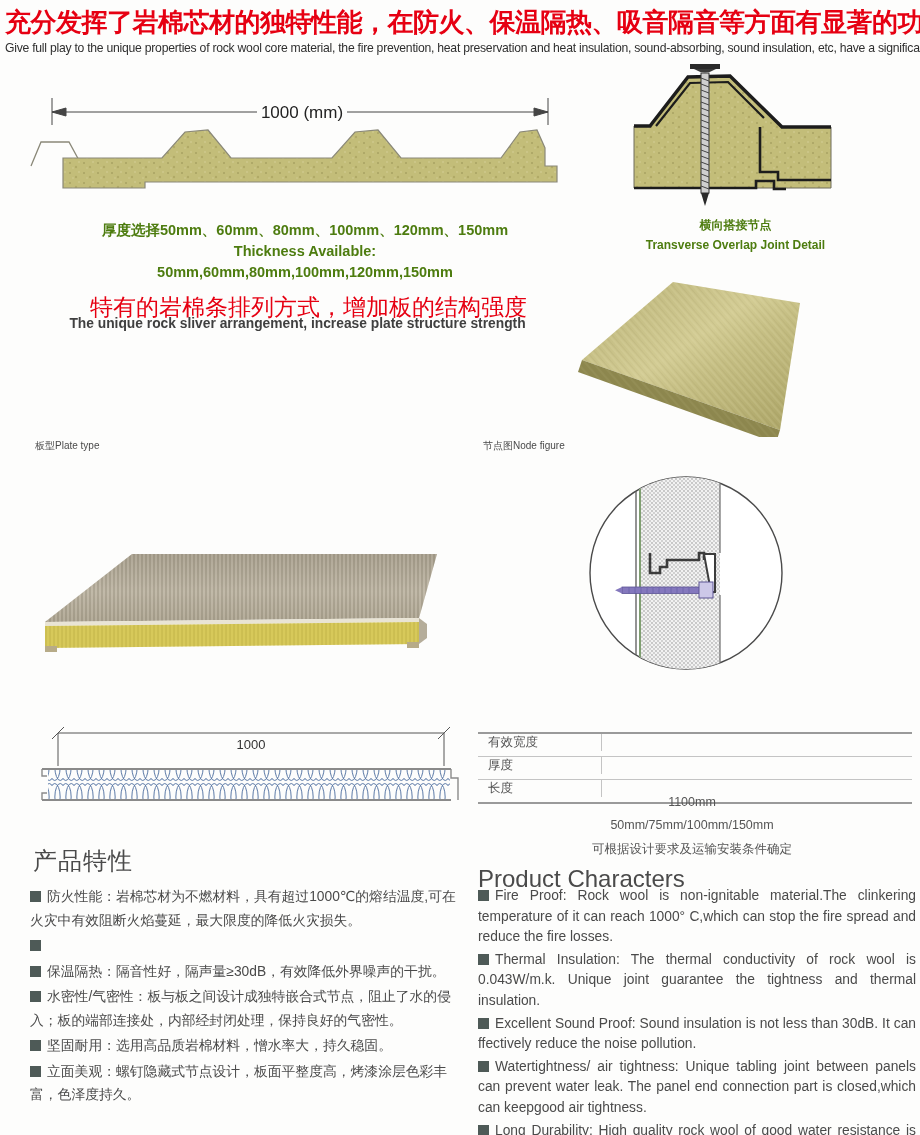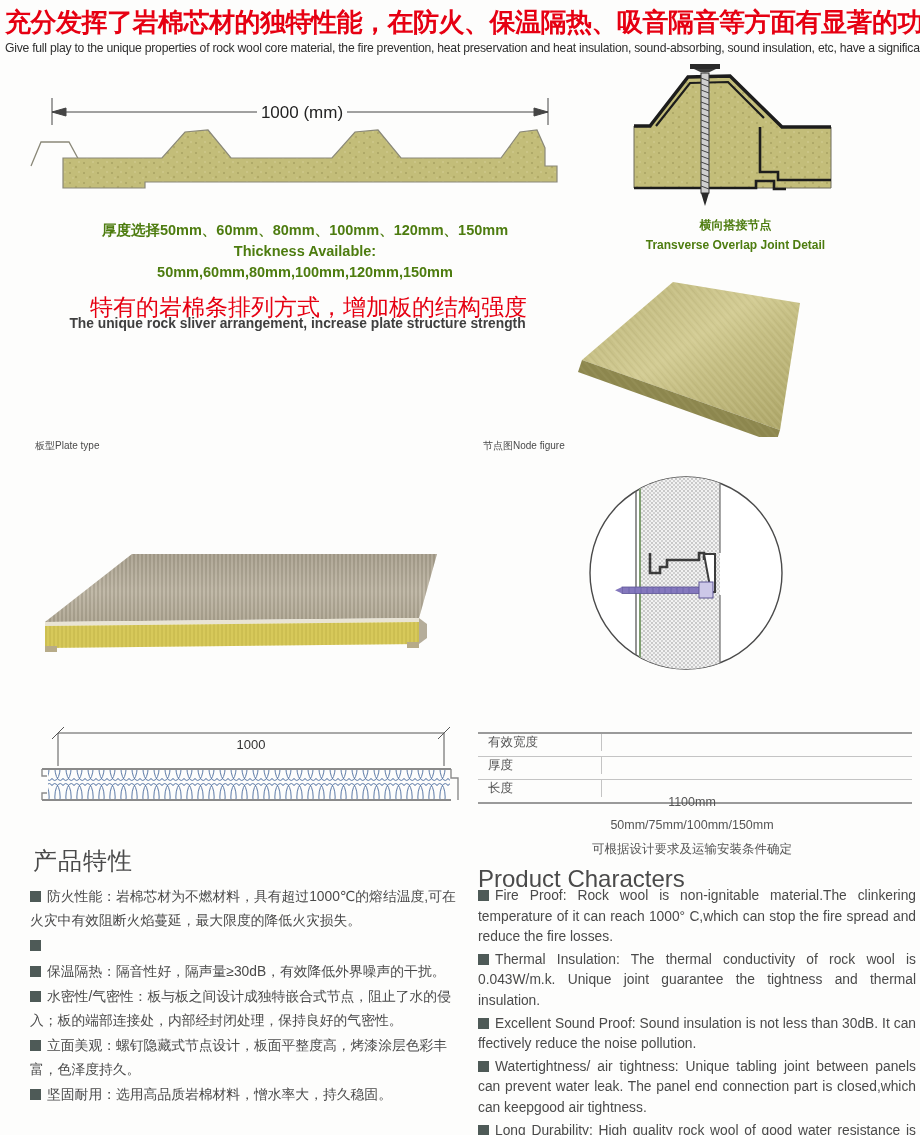--- a/index.html
+++ b/index.html
@@ -263,22 +263,22 @@
       <div class="spec-value">可根据设计要求及运输安装条件确定</div>
     </div>
   </div>
 
   <div class="abs feat-head" style="left:33px;top:845px;">产品特性</div>
   <div class="abs feat-col col-cn">
     <p><span class="sq"></span><span>防火性能：岩棉芯材为不燃材料，具有超过1000℃的熔结温度,可在火灾中有效阻断火焰蔓延，最大限度的降低火灾损失。</span></p>
     <p><span class="sq"></span></p>
     <p><span class="sq"></span><span>保温隔热：隔音性好，隔声量≥30dB，有效降低外界噪声的干扰。</span></p>
     <p><span class="sq"></span><span>水密性/气密性：板与板之间设计成独特嵌合式节点，阻止了水的侵入；板的端部连接处，内部经封闭处理，保持良好的气密性。</span></p>
+    <p><span class="sq"></span><span>坚固耐用：选用高品质岩棉材料，憎水率大，持久稳固。</span></p>
     <p><span class="sq"></span><span>立面美观：螺钉隐藏式节点设计，板面平整度高，烤漆涂层色彩丰富，色泽度持久。</span></p>
-    <p><span class="sq"></span><span>坚固耐用：选用高品质岩棉材料，憎水率大，持久稳固。</span></p>
   </div>
 
   <div class="abs feat-head" style="left:478px;top:845px;letter-spacing:0;margin-top:20px;">Product Characters</div>
   <div class="abs feat-col col-en">
     <p><span class="sq"></span><span>Fire Proof: Rock wool is non-ignitable material.The clinkering temperature of it can reach 1000° C,which can stop the fire spread and reduce the fire losses.</span></p>
     <p><span class="sq"></span><span>Thermal Insulation: The thermal conductivity of rock wool is 0.043W/m.k. Unique joint guarantee the tightness and thermal insulation.</span></p>
     <p><span class="sq"></span><span>Excellent Sound Proof: Sound insulation is not less than 30dB. It can ffectively reduce the noise pollution.</span></p>
     <p><span class="sq"></span><span>Watertightness/ air tightness: Unique tabling joint between panels can prevent water leak. The panel end connection part is closed,which can keepgood air tightness.</span></p>
     <p><span class="sq"></span><span>Long Durability: High quality rock wool of good water resistance is adopted.</span></p>
 

